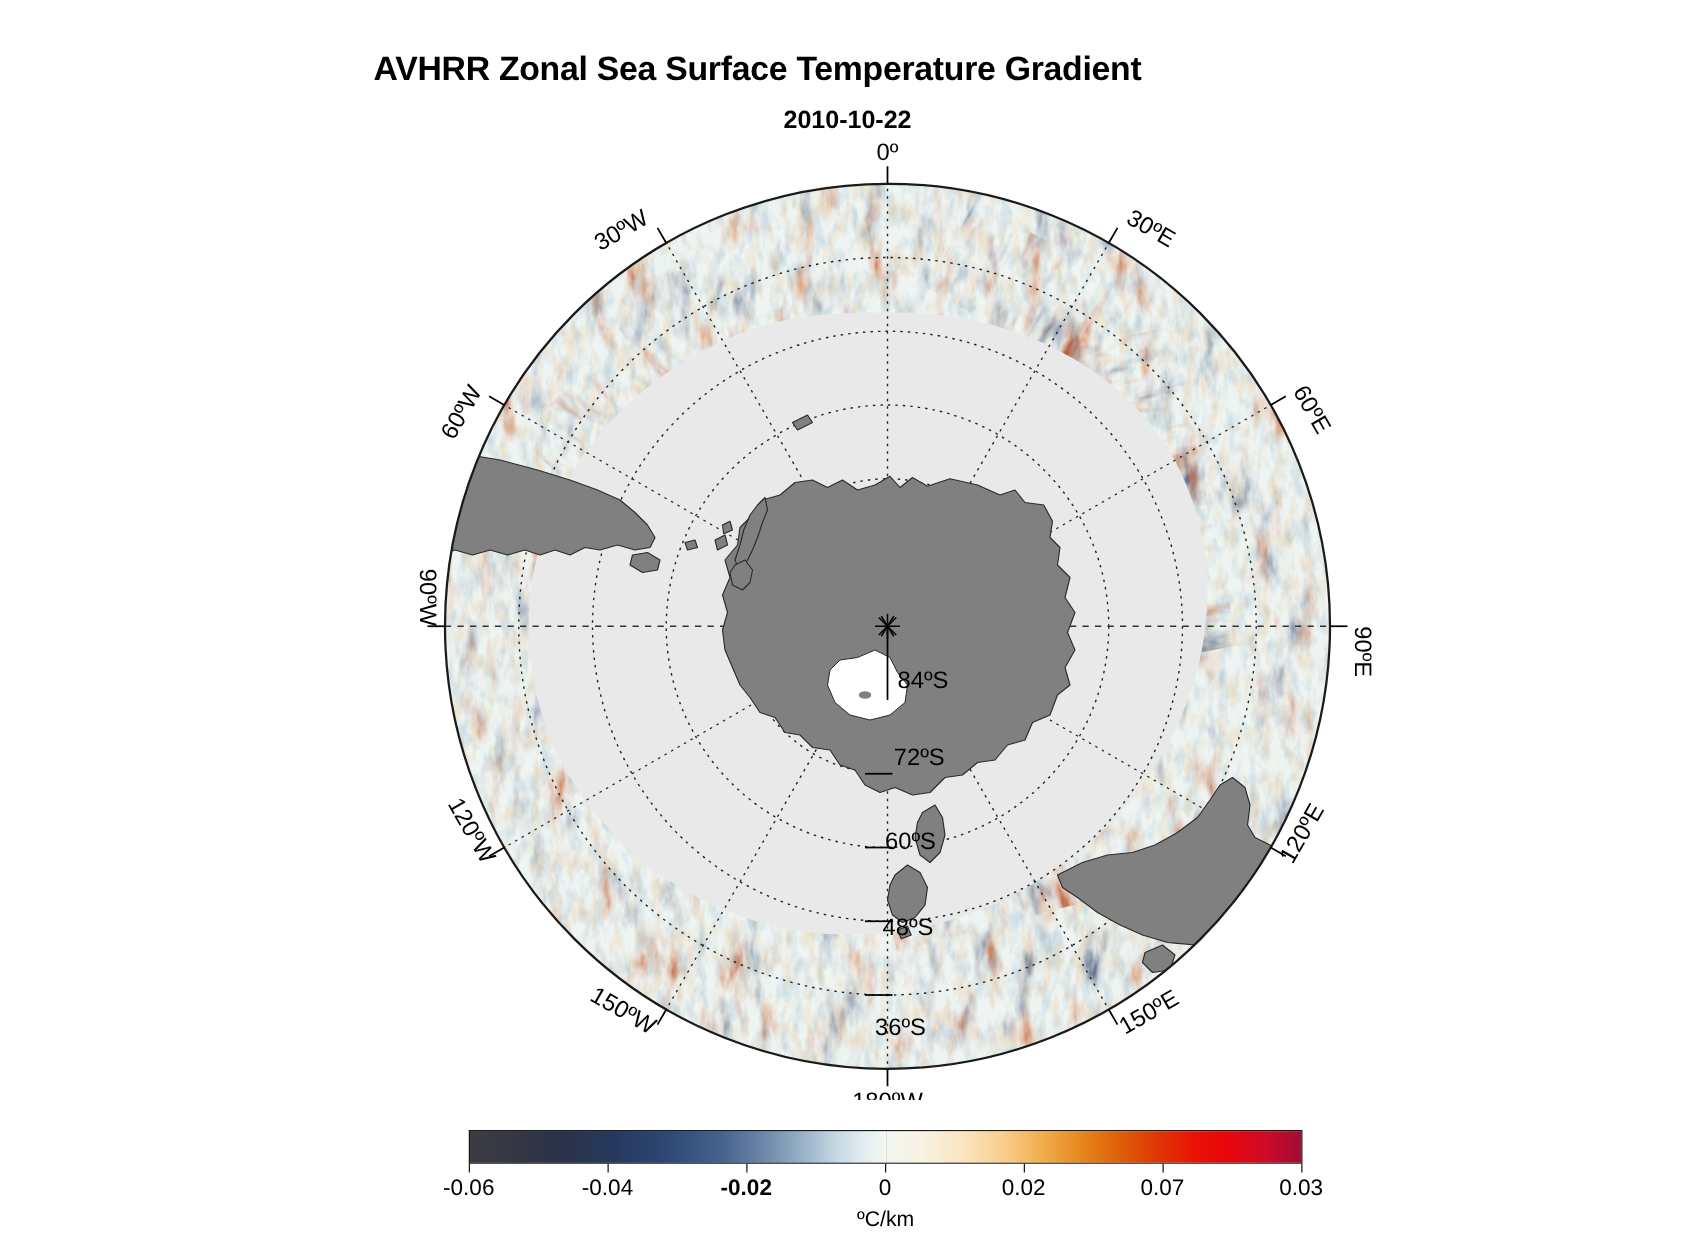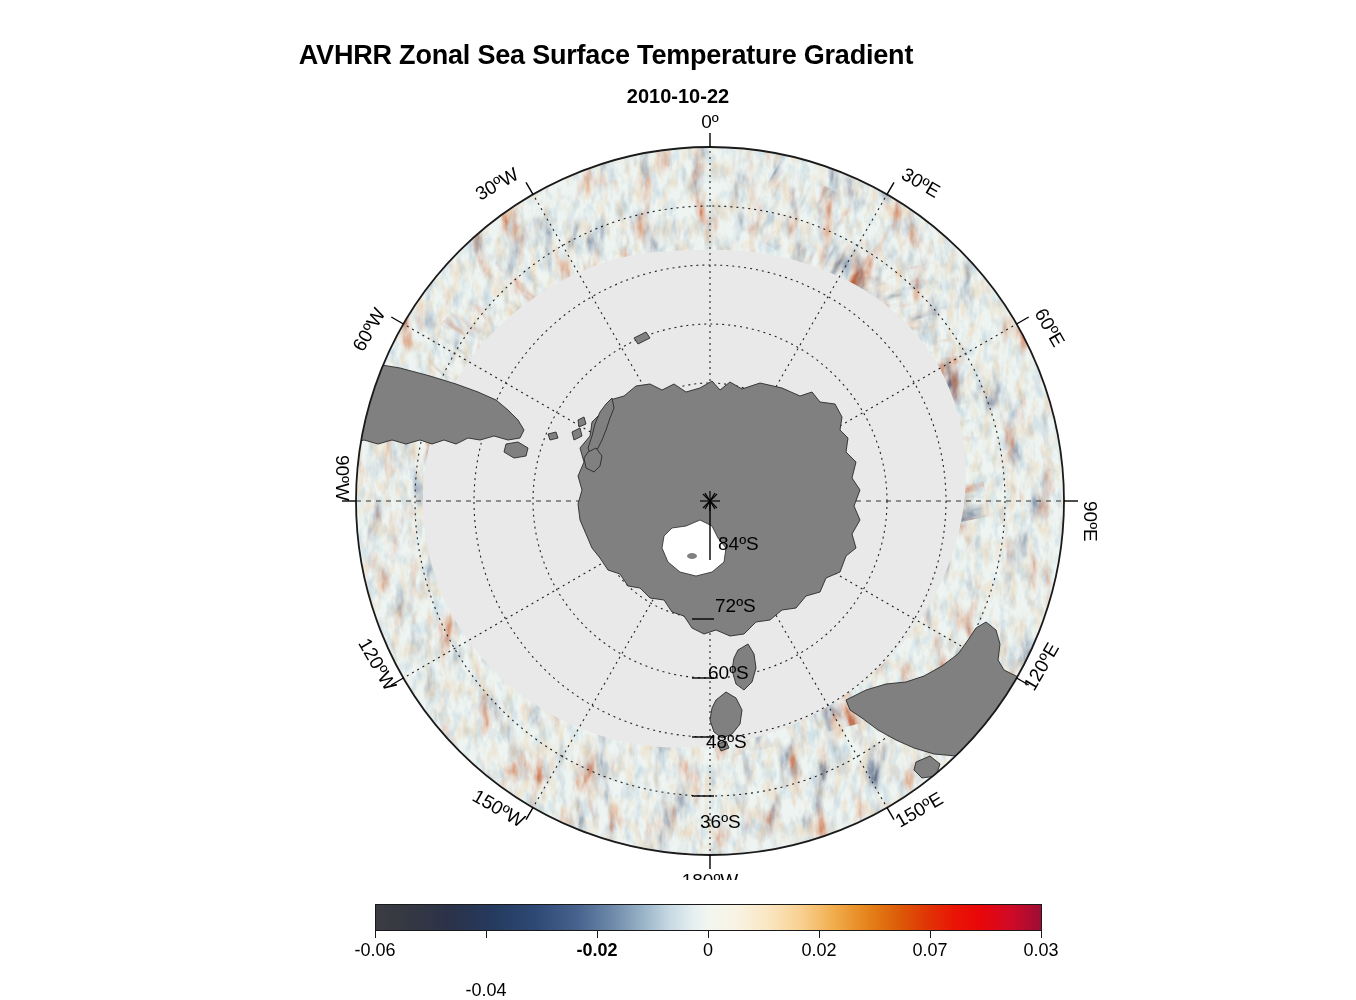--- a/index.html
+++ b/index.html
@@ -327,20 +327,21 @@
 
   <div class="cb-tick" style="left:0px;"></div>
   <div class="cb-tick" style="left:111px;"></div>
   <div class="cb-tick" style="left:222px;"></div>
   <div class="cb-tick" style="left:333px;"></div>
   <div class="cb-tick" style="left:444px;"></div>
   <div class="cb-tick" style="left:555px;"></div>
   <div class="cb-tick" style="left:666px;"></div>
 
   <div class="cb-lab" style="left:0px;">-0.06</div>
-  <div class="cb-lab" style="left:111px;margin-top:40px;">-0.04</div>
+  <div class="cb-lab" style="left:111px;">-0.04</div>
   <div class="cb-lab" style="left:222px;font-weight:bold;">-0.02</div>
   <div class="cb-lab" style="left:333px;">0</div>
   <div class="cb-lab" style="left:444px;text-align:center;">0.02</div>
   <div class="cb-lab" style="left:555px;">0.07</div>
   <div class="cb-lab" style="left:666px;">0.03</div>
 
+  <div id="cb-unit">ºC/km</div>
 </div>
 
 </body></html>

